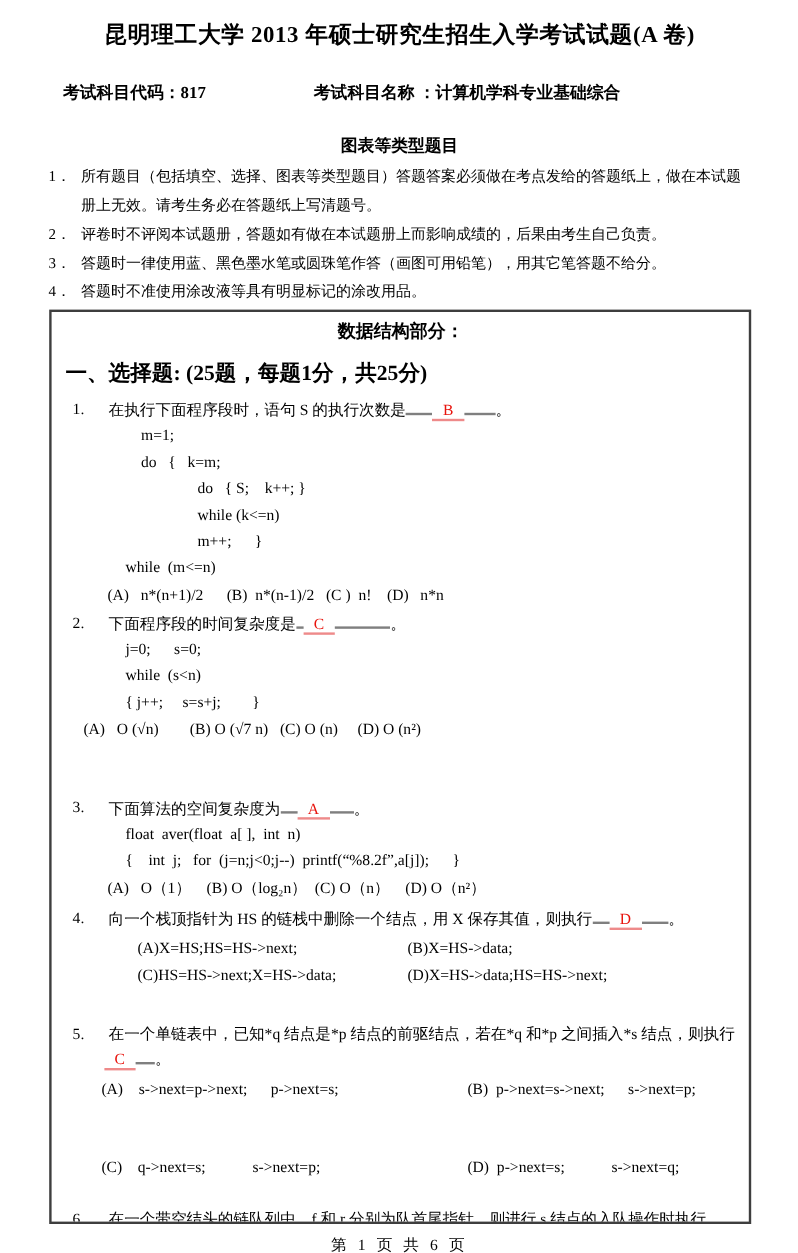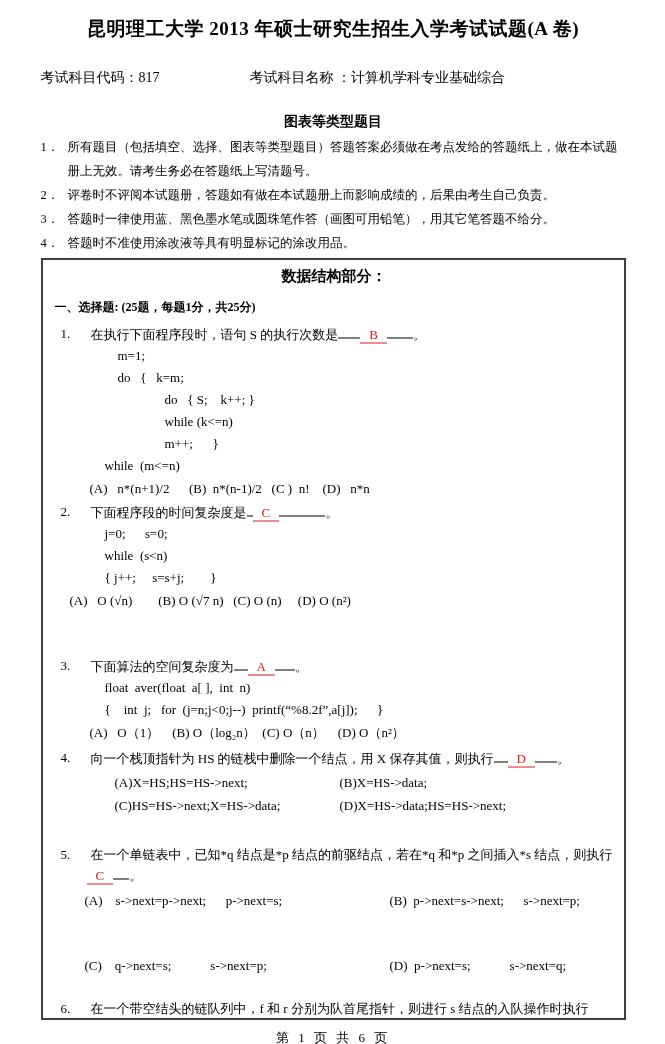--- a/index.html
+++ b/index.html
@@ -3,33 +3,33 @@
 <meta charset="utf-8">
 <style>
   html,body { margin:0; padding:0; background:#ffffff; }
   .page {
     position:relative; width:610px; height:1044px; box-sizing:border-box;
     margin:0 auto; padding:12px 12px 0 13px; overflow:hidden;
     font-family:"Liberation Serif","DejaVu Serif",serif; color:#000;
     font-size:13px;
   }
   .title { margin:4px 0 0 0; text-align:center; font-size:19px; font-weight:bold; letter-spacing:.5px; }
-  .subject-row { display:flex; margin-top:27px; font-weight:normal; font-size:14px; }
+  .subject-row { display:flex; margin-top:27px; font-weight:bold; font-size:14px;margin-left:12px; }
   .subject-name { margin-left:90px; }
   .notice-title { margin-top:26px; text-align:center; font-weight:bold; font-size:14px; }
   .notice-list { margin-top:4px; }
   .notice-item { display:flex; font-size:12.5px; line-height:24px; }
   .notice-num { flex:none; width:27px; }
   .notice-text { flex:1; }
   .main-box {
     box-sizing:border-box; margin-top:3px; height:762px; overflow:hidden;
     border:2px solid #3e3e3e; padding:5px 10px 0 12px;
   }
   .section-title { text-align:center; font-weight:bold; font-size:15px; margin-top:2px; }
-  .subsection-title { font-weight:bold; font-size:12px; margin-top:13px; }
+  .subsection-title { font-weight:bold; font-size:18px; margin-top:13px; }
   .q-row { display:flex; margin-top:8px; line-height:20px; }
   .q-num { flex:none; width:30px; padding-left:6px; }
   .q-stem { flex:1; }
   .blank { white-space:nowrap; }
   .seg { display:inline-block; height:13px; border-bottom:2px solid #7f7f7f; vertical-align:baseline; }
   .w6{width:6px}.w14{width:14px}.w16{width:16px}.w20{width:20px}.w22{width:22px}.w26{width:26px}.w46{width:46px}
   .ans { display:inline-block; color:var(--ans,#e8130c); padding:0 9px; border-bottom:2px solid #ee8a8a; line-height:15px; }
   .code { white-space:pre; line-height:22px; }
   .ml50 { margin-left:50px; } .ml63 { margin-left:63px; } .ml110 { margin-left:110px; }
   .opts-line { white-space:pre; line-height:22px; margin-top:1px;font-family:Liberation Serif, serif; }

